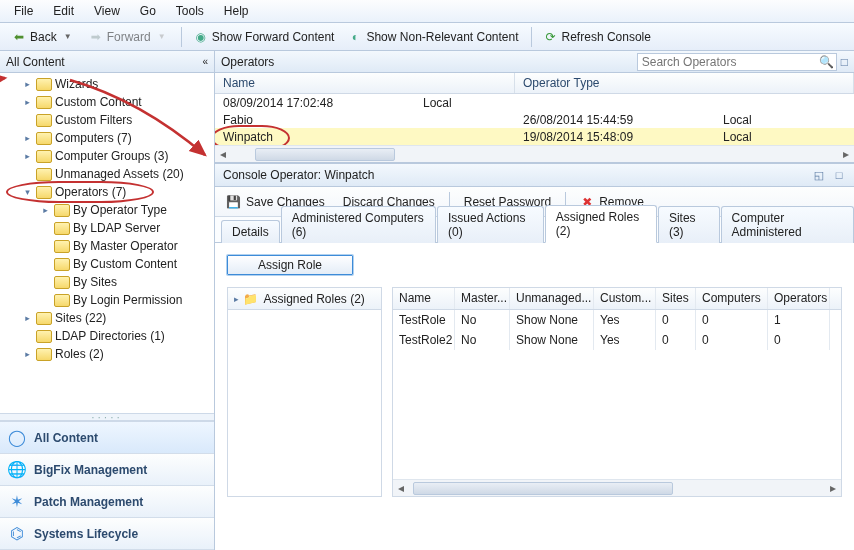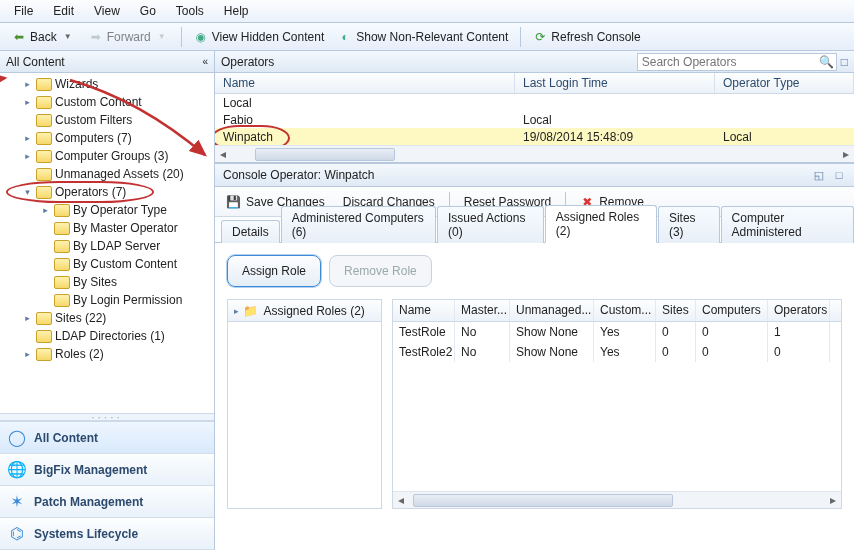--- a/index.html
+++ b/index.html
@@ -42,21 +42,21 @@
   .hscroll{height:17px;background:#f1f4f8;border-top:1px solid #dfe6ee;display:flex;align-items:center;position:relative}
   .hscroll .thumb{position:absolute;left:40px;width:140px;height:13px;top:2px;background:linear-gradient(#e9eef5,#cfd9e6);border:1px solid #b9c9dd;border-radius:2px}
   .hscroll .arr{width:16px;height:16px;display:flex;align-items:center;justify-content:center;color:#666}
   .detail-hdr{height:24px;background:linear-gradient(#f3f8fd,#dfeaf6);border-top:1px solid #b9c9dd;border-bottom:1px solid #b9c9dd;display:flex;align-items:center;padding:0 8px;justify-content:space-between;color:#2b4a72}
   .detail-toolbar{height:30px;border-bottom:1px solid #cfd9e6;display:flex;align-items:center;padding:0 4px;gap:2px;background:linear-gradient(#fdfefe,#f2f6fb)}
   .dbtn{display:flex;align-items:center;height:24px;padding:0 8px;gap:5px;border-radius:3px;cursor:default}
   .tabs{display:flex;height:26px;align-items:flex-end;border-bottom:1px solid #b9c9dd;background:#fbfdff;padding-left:6px;gap:1px}
   .tab{padding:4px 10px;border:1px solid #b9c9dd;border-bottom:none;background:linear-gradient(#f7fbff,#e8eff8);border-radius:3px 3px 0 0;cursor:default;position:relative;top:1px}
   .tab.active{background:#fff;border-bottom:1px solid #fff;font-weight:400}
   .tabbody{flex:1;padding:12px;background:#fff;overflow:auto;position:relative}
-  .btn{height:32px;padding:0 14px;border:1px solid #8aa8c8;border-radius:8px;background:linear-gradient(#fefeff,#e4edf7);cursor:default;display:inline-flex;align-items:center}
+  .btn{height:20px;padding:0 30px;border:1px solid #8aa8c8;border-radius:1px;background:linear-gradient(#fefeff,#e4edf7);cursor:default;display:inline-flex;align-items:center}
   .btn.primary{border-color:#3d8bd8;box-shadow:0 0 0 1px rgba(61,139,216,0.4)}
   .btn.disabled{color:#9aa;border-color:#c9d2dc;background:#f4f6f9}
   .role-area{display:flex;gap:10px;height:210px}
   .role-tree{width:155px;border:1px solid #cfd9e6}
   .role-tree-hdr{height:22px;background:linear-gradient(#fdfefe,#ecf2f9);border-bottom:1px solid #cfd9e6;display:flex;align-items:center;padding:0 6px;gap:5px}
   .role-grid{flex:1;border:1px solid #cfd9e6;display:flex;flex-direction:column;overflow:hidden}
   .rg-head{display:flex;height:22px;background:linear-gradient(#fdfefe,#ecf2f9);border-bottom:1px solid #cfd9e6}
   .rg-head div,.rg-row div{padding:3px 6px;border-right:1px solid #e3e9f0;overflow:hidden;white-space:nowrap}
   .rg-row{display:flex;height:20px;}
   .c0{width:62px}.c1{width:55px}.c2{width:84px}.c3{width:62px}.c4{width:40px}.c5{width:72px}.c6{width:62px}
@@ -83,21 +83,21 @@
     <span class="icon" style="font-size:8px;color:#666">▼</span>
   </div>
   <div class="tbtn" style="opacity:.55">
     <span class="icon" style="color:#9aa">➡</span>
     <span>Forward</span>
     <span class="icon" style="font-size:8px;color:#aaa">▼</span>
   </div>
   <div class="sep"></div>
   <div class="tbtn">
     <span class="icon" style="color:#4a8">◉</span>
-    <span>View Hidden Content</span>
+    <span>Show Forward Content</span>
   </div>
   <div class="tbtn">
     <span class="icon" style="color:#4a8">◐</span>
     <span>Show Non-Relevant Content</span>
   </div>
   <div class="sep"></div>
   <div class="tbtn">
     <span class="icon" style="color:#3a9a3a">⟳</span>
     <span>Refresh Console</span>
   </div>
@@ -147,26 +147,26 @@
           <span>Operators (7)</span>
         </div>
         <div class="tree-item indent2">
           <span class="exp">▸</span>
           <span class="fld"></span>
           <span>By Operator Type</span>
         </div>
         <div class="tree-item indent2">
           <span class="exp"></span>
           <span class="fld"></span>
+          <span>By LDAP Server</span>
+        </div>
+        <div class="tree-item indent2">
+          <span class="exp"></span>
+          <span class="fld"></span>
           <span>By Master Operator</span>
-        </div>
-        <div class="tree-item indent2">
-          <span class="exp"></span>
-          <span class="fld"></span>
-          <span>By LDAP Server</span>
         </div>
         <div class="tree-item indent2">
           <span class="exp"></span>
           <span class="fld"></span>
           <span>By Custom Content</span>
         </div>
         <div class="tree-item indent2">
           <span class="exp"></span>
           <span class="fld"></span>
           <span>By Sites</span>
@@ -221,29 +221,30 @@
           <input placeholder="Search Operators" style="">
           <span class="mag">🔍</span>
         </div>
         <span style="color:#5a7aa3">□</span>
       </div>
     </div>
 
     <div class="grid">
       <div class="grid-head">
         <div class="col-name">Name</div>
-        <div class="col-time">Last Login Time</div>
         <div class="col-type">Operator Type</div>
       </div>
       <div id="grid-rows">
           <div class="grid-row">
+            <div class="col-time">08/09/2014 17:02:48</div>
             <div class="col-type">Local</div>
           </div>
           <div class="grid-row">
             <div class="col-name">Fabio</div>
+            <div class="col-time">26/08/2014 15:44:59</div>
             <div class="col-type">Local</div>
           </div>
           <div class="grid-row sel">
             <div class="col-name">Winpatch</div>
             <div class="col-time">19/08/2014 15:48:09</div>
             <div class="col-type">Local</div>
           </div>
         </div>
       <div class="hscroll">
         <span class="arr">◂</span>
@@ -294,21 +295,20 @@
         <div class="tab">Administered Computers (6)</div>
         <div class="tab">Issued Actions (0)</div>
         <div class="tab active">Assigned Roles (2)</div>
         <div class="tab">Sites (3)</div>
         <div class="tab">Computer Administered</div>
       </div>
 
     <div class="tabbody">
       <div style="display:flex;gap:8px;margin-bottom:12px">
         <button class="btn primary">Assign Role</button>
-        <button class="btn disabled">Remove Role</button>
       </div>
       <div class="role-area">
         <div class="role-tree">
           <div class="role-tree-hdr">
             <span style="font-size:9px;color:#5a7aa3">▸</span>
             <span>📁</span>
             <span>Assigned Roles (2)</span>
           </div>
         </div>
         <div class="role-grid">

